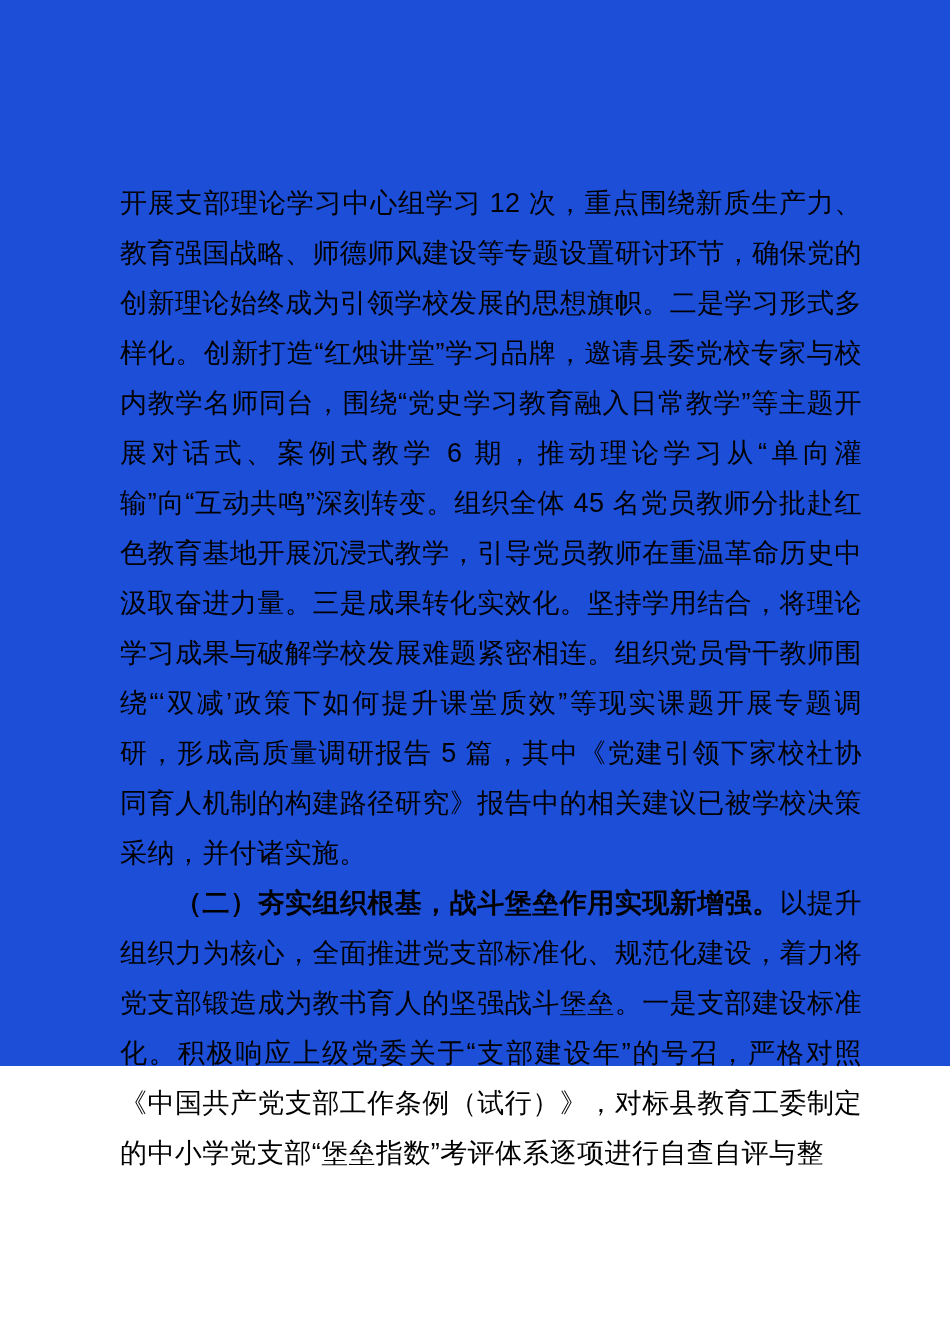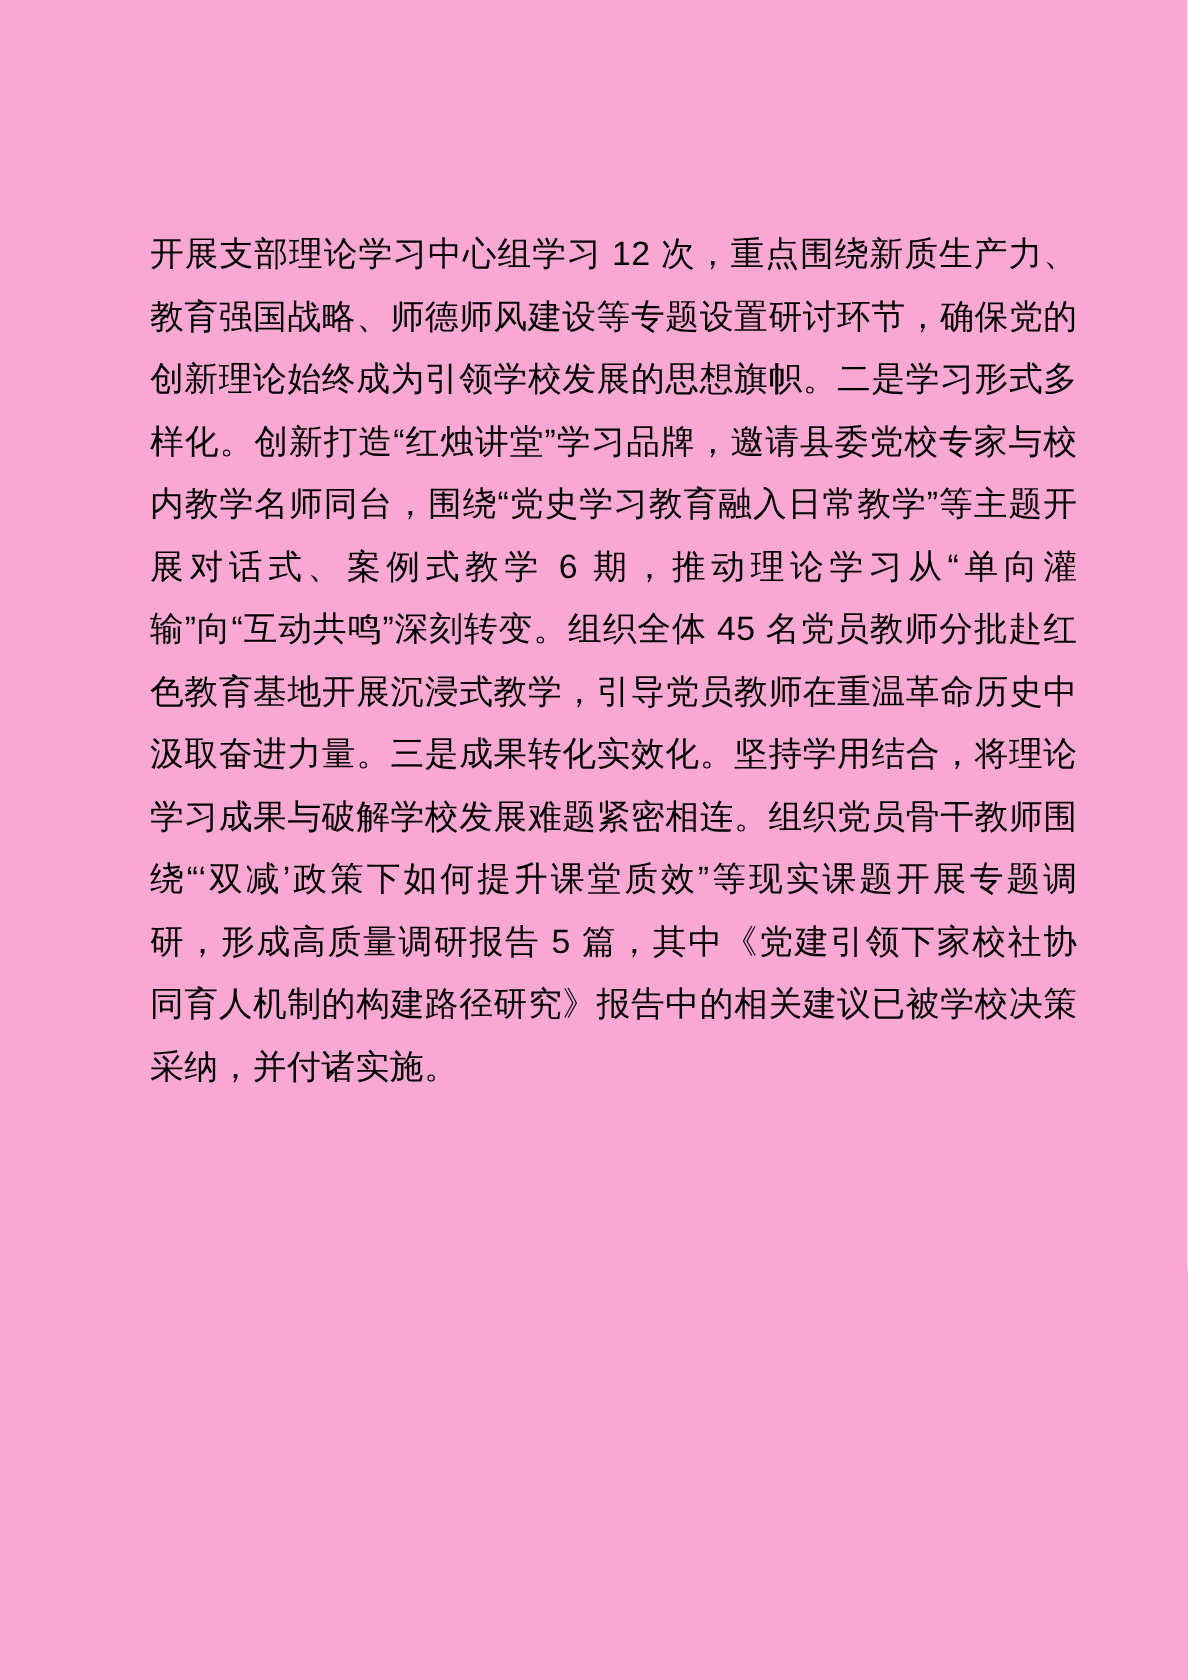--- a/index.html
+++ b/index.html
@@ -12,22 +12,22 @@
     height: 1344px;
     position: relative;
     overflow: hidden;
     font-family: "Liberation Sans", "DejaVu Sans", sans-serif;
   }
   .page {
     position: absolute;
     left: 0;
     top: 0;
     width: 950px;
-    height: 1344px;
-    background: #f9a8d4;
+    height: 1066px;
+    background: #1d4ed8;
   }
   .text-block {
     position: absolute;
     left: 120px;
     top: 178px;
     width: 742px;
   }
   .para {
     margin: 0;
     padding: 0;
@@ -45,14 +45,15 @@
   .bold-run {
     font-weight: 700;
   }
 </style>
 </head>
 <body>
 
 <div class="page">
   <div class="text-block">
     <p class="para"><span>开展支部理论学习中心组学习 12 次，重点围绕新质生产力、教育强国战略、师德师风建设等专题设置研讨环节，确保党的创新理论始终成为引领学校发展的思想旗帜。二是学习形式多样化。创新打造“红烛讲堂”学习品牌，邀请县委党校专家与校内教学名师同台，围绕“党史学习教育融入日常教学”等主题开展对话式、案例式教学 6 期，推动理论学习从“单向灌输”向“互动共鸣”深刻转变。组织全体 45 名党员教师分批赴红色教育基地开展沉浸式教学，引导党员教师在重温革命历史中汲取奋进力量。三是成果转化实效化。坚持学用结合，将理论学习成果与破解学校发展难题紧密相连。组织党员骨干教师围绕“‘双减’政策下如何提升课堂质效”等现实课题开展专题调研，形成高质量调研报告 5 篇，其中《党建引领下家校社协同育人机制的构建路径研究》报告中的相关建议已被学校决策采纳，并付诸实施。</span></p>
+    <p class="para indent"><span class="bold-run">（二）夯实组织根基，战斗堡垒作用实现新增强。</span><span>以提升组织力为核心，全面推进党支部标准化、规范化建设，着力将党支部锻造成为教书育人的坚强战斗堡垒。一是支部建设标准化。积极响应上级党委关于“支部建设年”的号召，严格对照《中国共产党支部工作条例（试行）》，对标县教育工委制定的中小学党支部“堡垒指数”考评体系逐项进行自查自评与整</span></p>
   </div>
 </div>
 
 </body></html>

